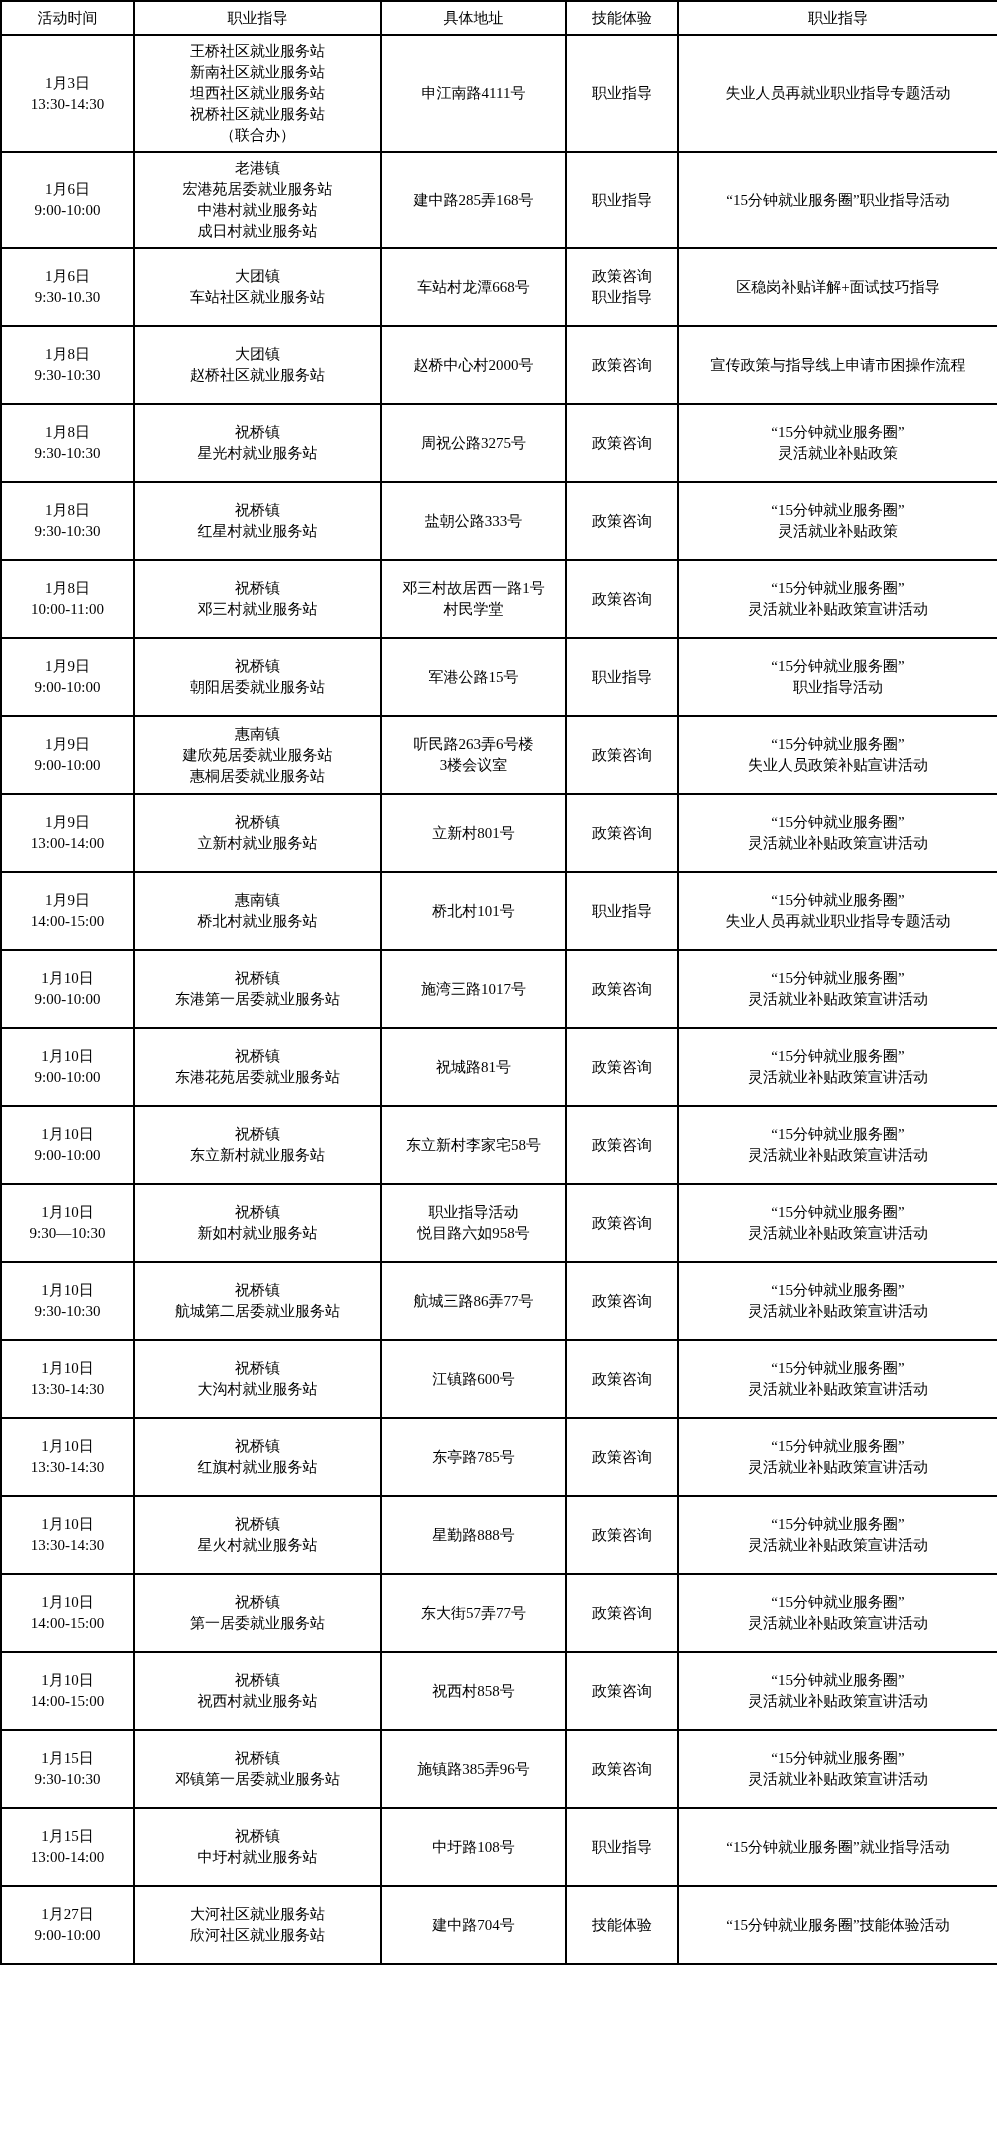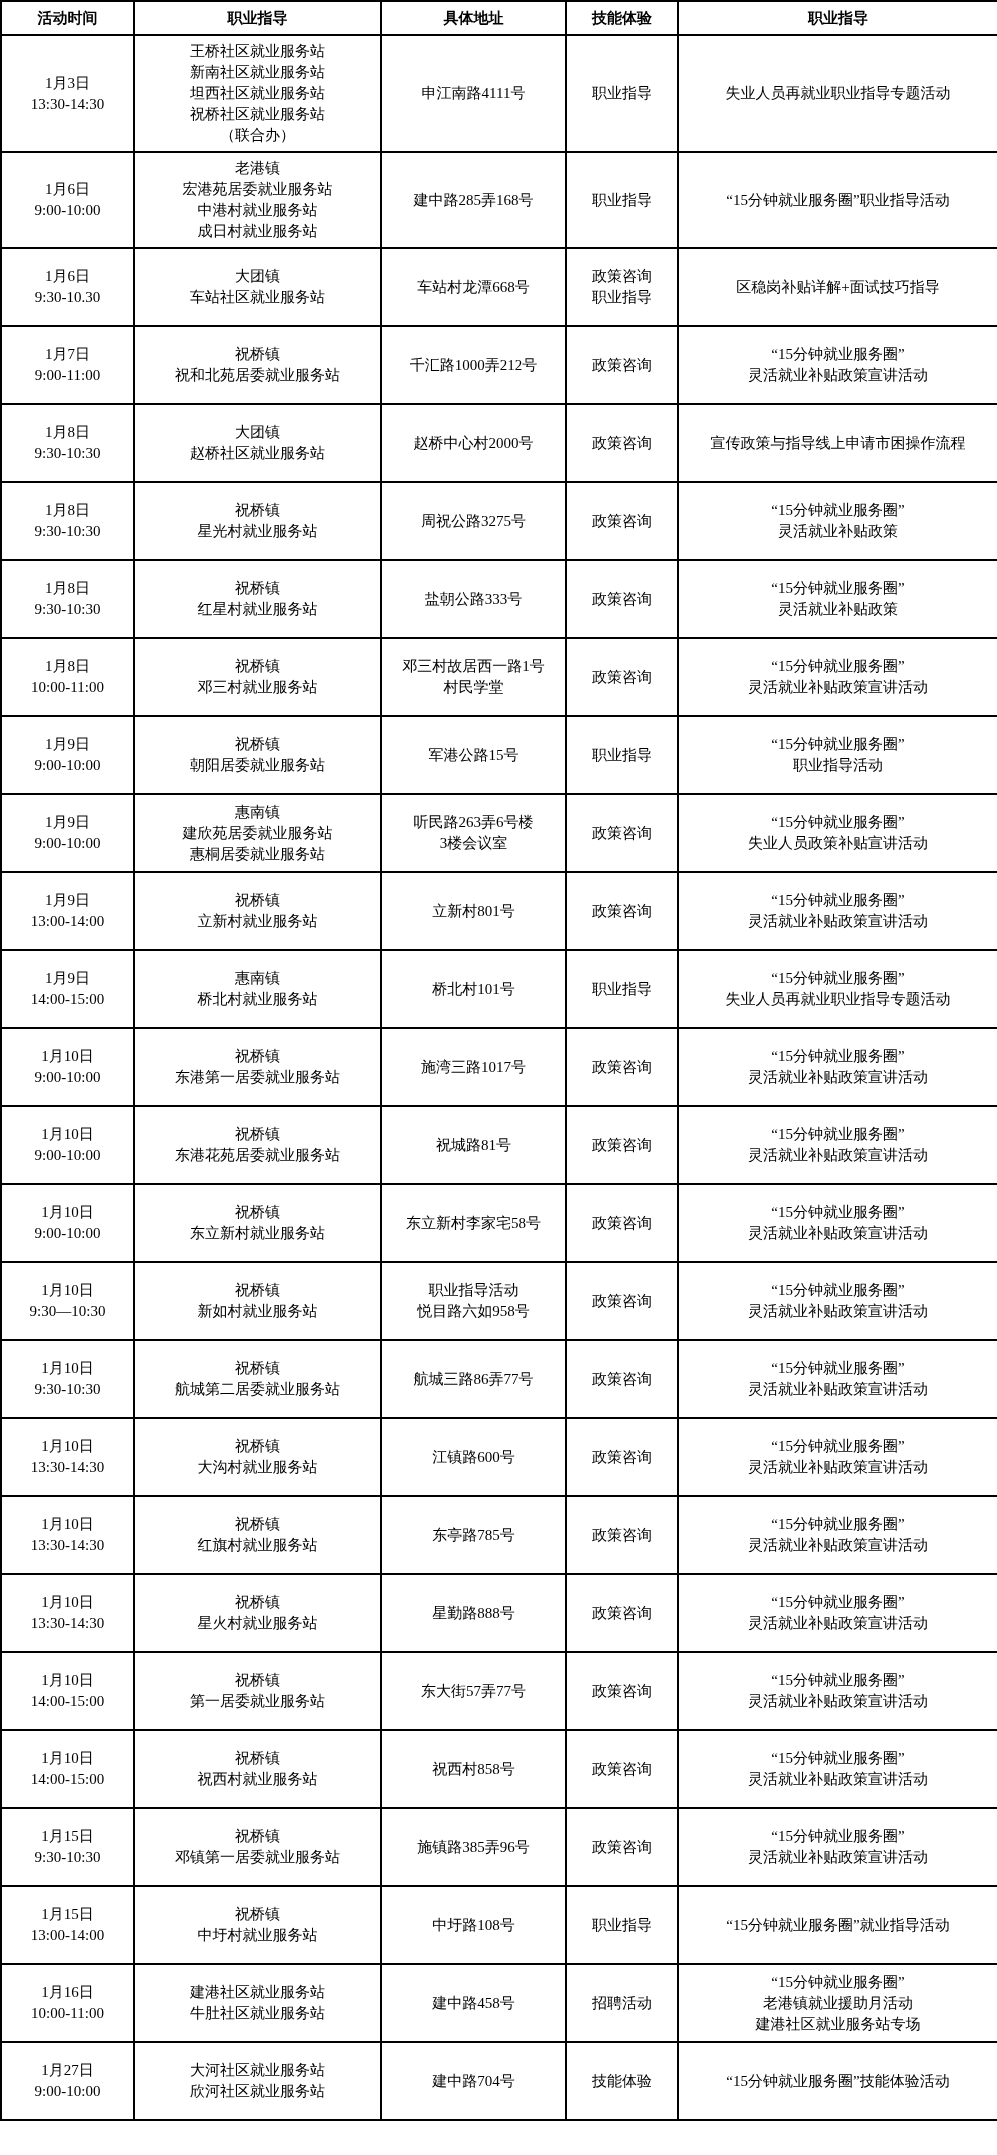--- a/index.html
+++ b/index.html
@@ -22,21 +22,21 @@
   table.schedule td {
     border: 2px solid #000000;
     text-align: center;
     vertical-align: middle;
     white-space: pre-line;
     overflow: hidden;
   }
   table.schedule th {
     height: 28px;
     font-size: 15px;
-    font-weight: bold;
+    font-weight: normal;
     padding: 2px 4px;
     font-family: "Liberation Sans", "DejaVu Sans", sans-serif;
   }
   table.schedule td {
     height: 66px;
     font-size: 15px;
     line-height: 21px;
     padding: 5px 6px;
   }
 </style>
@@ -88,30 +88,20 @@
         <td>1月6日
 9:30-10.30</td>
         <td>大团镇
 车站社区就业服务站</td>
         <td>车站村龙潭668号</td>
         <td>政策咨询
 职业指导</td>
         <td>区稳岗补贴详解+面试技巧指导</td>
       </tr>
       <tr>
-        <td>1月7日
-9:00-11:00</td>
-        <td>祝桥镇
-祝和北苑居委就业服务站</td>
-        <td>千汇路1000弄212号</td>
-        <td>政策咨询</td>
-        <td>“15分钟就业服务圈”
-灵活就业补贴政策宣讲活动</td>
-      </tr>
-      <tr>
         <td>1月8日
 9:30-10:30</td>
         <td>大团镇
 赵桥社区就业服务站</td>
         <td>赵桥中心村2000号</td>
         <td>政策咨询</td>
         <td>宣传政策与指导线上申请市困操作流程</td>
       </tr>
       <tr>
         <td>1月8日
@@ -300,31 +290,20 @@
       <tr>
         <td>1月15日
 13:00-14:00</td>
         <td>祝桥镇
 中圩村就业服务站</td>
         <td>中圩路108号</td>
         <td>职业指导</td>
         <td>“15分钟就业服务圈”就业指导活动</td>
       </tr>
       <tr>
-        <td>1月16日
-10:00-11:00</td>
-        <td>建港社区就业服务站
-牛肚社区就业服务站</td>
-        <td>建中路458号</td>
-        <td>招聘活动</td>
-        <td>“15分钟就业服务圈”
-老港镇就业援助月活动
-建港社区就业服务站专场</td>
-      </tr>
-      <tr>
         <td>1月27日
 9:00-10:00</td>
         <td>大河社区就业服务站
 欣河社区就业服务站</td>
         <td>建中路704号</td>
         <td>技能体验</td>
         <td>“15分钟就业服务圈”技能体验活动</td>
       </tr>
     </tbody>
 </table>

